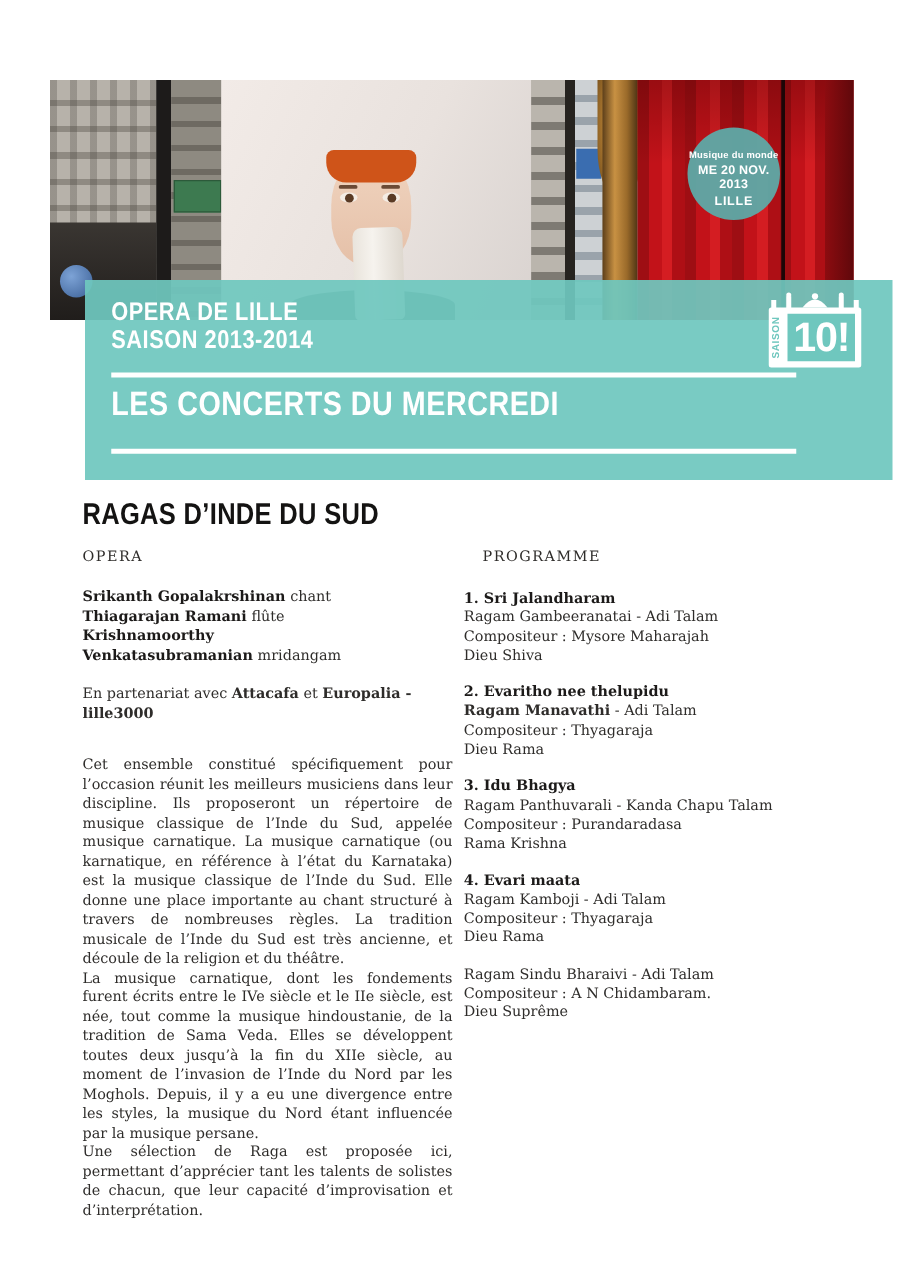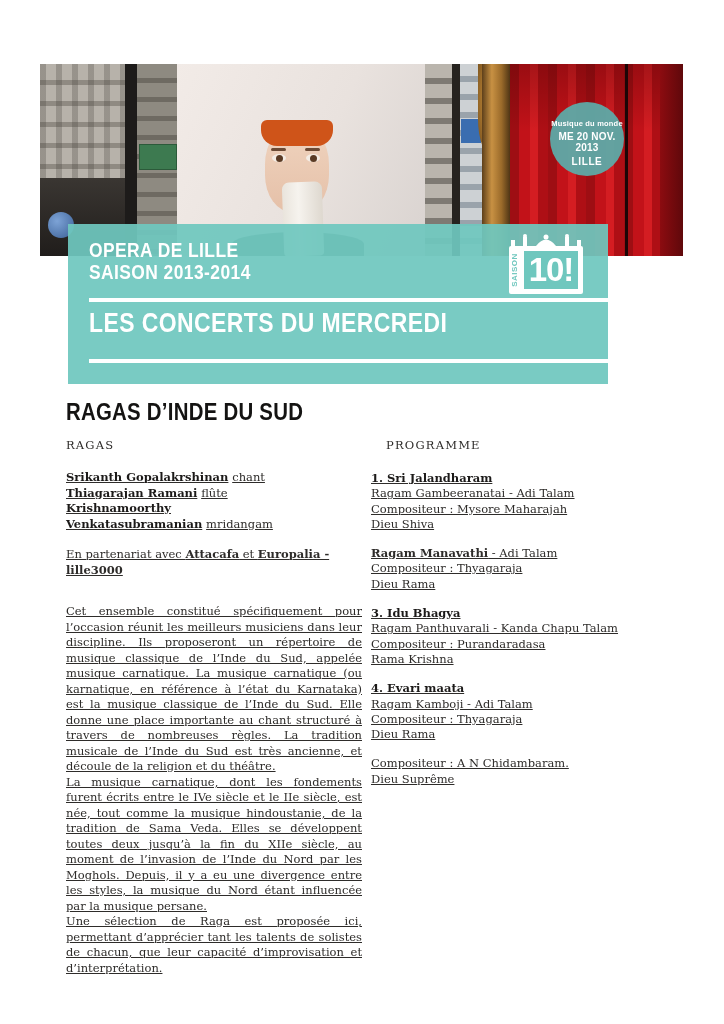--- a/index.html
+++ b/index.html
@@ -51,30 +51,30 @@
       repeating-linear-gradient(90deg,#9e0e13 0 9px,#c21219 9px 20px,#d41d22 20px 28px,#ae0f15 28px 38px);}
   .curtain-line{position:absolute;left:585px;top:0;width:3px;height:100%;background:#1c0607;}
   .curtain-dark{position:absolute;left:620px;top:0;width:23px;height:100%;background:linear-gradient(90deg,#8c0c10,#5f080b);}
   .badge{position:absolute;left:510px;top:38px;width:74px;height:74px;border-radius:50%;
     background:rgba(95,168,166,.96);color:#fff;text-align:center;z-index:3;}
   .badge .b1{padding-top:17px;font-size:7.5px;font-weight:bold;letter-spacing:.2px;}
   .badge .b2{font-size:10px;font-weight:bold;margin-top:3px;letter-spacing:.2px;}
   .badge .b3{font-size:10px;font-weight:bold;margin-top:3px;letter-spacing:.6px;}
 
   
-  .banner{position:absolute;left:68px;top:200px;width:540px;height:160px;background:rgba(111,199,190,.93);z-index:2;color:#fff;}
+  .banner{position:absolute;left:68px;top:200px;width:646px;height:160px;background:rgba(111,199,190,.93);z-index:2;color:#fff;}
   .cond{font-weight:bold;transform:scaleX(.85);transform-origin:left center;white-space:nowrap;letter-spacing:.5px;}
   .org{position:absolute;left:21px;top:15px;font-size:20.5px;line-height:22px;}
   .rule{position:absolute;left:21px;width:548px;height:3.5px;background:#fff;}
   .rule1{top:74px}.rule2{top:135px}
   .series{position:absolute;left:21px;top:84px;font-size:27px;}
   .logo{position:absolute;right:23px;top:8px;width:78px;height:64px;}
 
   
-  .serif{font-family:"DejaVu Serif",serif;color:#2e2c2a;text-decoration:underline;}
+  .serif{font-family:"DejaVu Serif",serif;color:#2e2c2a;}
   .doc-title{position:absolute;left:66px;top:374px;font-size:24px;color:#141312;
     font-weight:bold;transform:scaleX(.85);transform-origin:left center;white-space:nowrap;letter-spacing:.3px;}
   .col-label{position:absolute;top:414px;font-size:11.5px;letter-spacing:1.2px;color:#2e2c2a;font-family:"DejaVu Serif",serif;}
   .label-avec{left:66px;}
   .label-prog{left:386px;}
   .col-left{position:absolute;left:66px;top:446px;width:296px;font-size:11.5px;line-height:15.5px;}
   .col-right{position:absolute;left:371px;top:447px;width:280px;font-size:11.5px;line-height:15.3px;}
   .artist-line b{color:#1c1a19;}
   .role{margin-left:.33em;}
   .partnership{margin-top:15px;}
@@ -149,21 +149,21 @@
       <circle cx="39" cy="5" r="2.5" fill="#ffffff"></circle>
       <rect x="2" y="14" width="74" height="48" rx="2" fill="#ffffff"></rect>
       <rect x="17" y="19" width="54" height="38" fill="#6fc7be"></rect>
       <text x="10" y="38" transform="rotate(-90 10 38)" text-anchor="middle" font-size="8" font-weight="bold" fill="#6fc7be" letter-spacing="0.5" font-family="Liberation Sans, sans-serif">SAISON</text>
       <text x="44" y="49" text-anchor="middle" font-size="33" font-weight="bold" fill="#ffffff" letter-spacing="-1" font-family="Liberation Sans, sans-serif">10!</text>
     </svg>
   </div>
 
   <div class="doc-title">RAGAS D’INDE DU SUD</div>
 
-  <div class="col-label label-avec">RAGAS</div>
+  <div class="col-label label-avec">OPERA</div>
   <div class="col-label label-prog">PROGRAMME</div>
 
   <div class="col-left serif">
     <div class="artist-line">
       <b>Srikanth Gopalakrshinan</b><span class="role">chant</span>
     </div>
     <div class="artist-line">
       <b>Thiagarajan Ramani</b><span class="role">flûte</span>
     </div>
     <div class="artist-line">
@@ -182,35 +182,37 @@
   </div>
 
   <div class="col-right serif">
     <div class="prog-item">
       <div class="pi-title">1. Sri Jalandharam</div>
       <div class="pi-line">Ragam Gambeeranatai - Adi Talam</div>
       <div class="pi-line">Compositeur : Mysore Maharajah</div>
       <div class="pi-line">Dieu Shiva</div>
     </div>
     <div class="prog-item">
+      <div class="pi-title">2. Evaritho nee thelupidu</div>
       <div class="pi-line"><b>Ragam Manavathi</b><span> - Adi Talam</span></div>
       <div class="pi-line">Compositeur : Thyagaraja</div>
       <div class="pi-line">Dieu Rama</div>
     </div>
     <div class="prog-item">
       <div class="pi-title">3. Idu Bhagya</div>
       <div class="pi-line">Ragam Panthuvarali - Kanda Chapu Talam</div>
       <div class="pi-line">Compositeur : Purandaradasa</div>
       <div class="pi-line">Rama Krishna</div>
     </div>
     <div class="prog-item">
       <div class="pi-title">4. Evari maata</div>
       <div class="pi-line">Ragam Kamboji - Adi Talam</div>
       <div class="pi-line">Compositeur : Thyagaraja</div>
       <div class="pi-line">Dieu Rama</div>
     </div>
     <div class="prog-item">
+      <div class="pi-line">Ragam Sindu Bharaivi - Adi Talam</div>
       <div class="pi-line">Compositeur : A N Chidambaram.</div>
       <div class="pi-line">Dieu Suprême</div>
     </div>
   </div>
 
 </div>
 
 </body></html>

